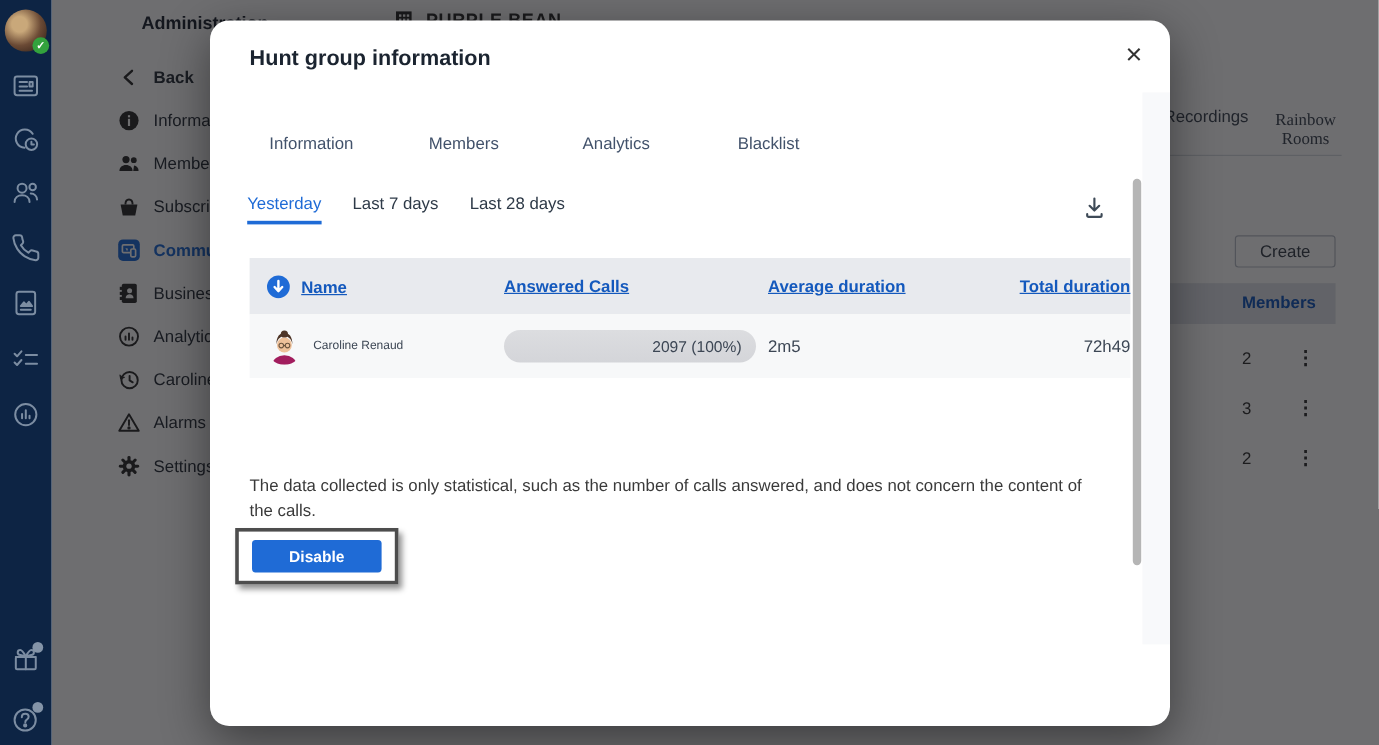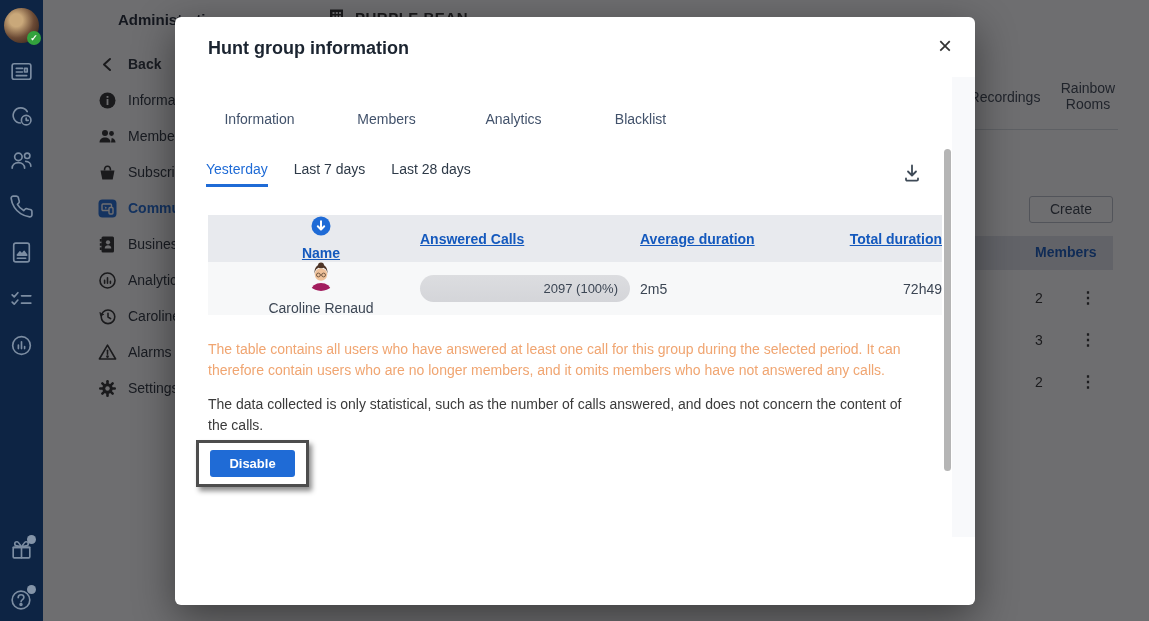--- a/index.html
+++ b/index.html
@@ -35,58 +35,58 @@
   #bg-thead { left:303px; top:236px; width:810px; height:34px; background:#e2e4ea; z-index:1; }
   #bg-thead .hd { position:absolute; left:732px; top:8px; font-size:14px; font-weight:bold; color:#1459bd; }
   .bg-row { position:absolute; left:303px; width:810px; height:42px; background:#fff; z-index:1; }
   .bg-row .val { position:absolute; left:732px; top:12px; font-size:14px; color:#333; }
   .bg-row .kebab { position:absolute; left:777px; top:10px; font-size:16px; font-weight:bold; color:#333; }
 
   
   #overlay { left:43px; top:0; width:1106px; height:621px; background:rgba(14,14,16,0.60); z-index:5; }
 
   
-  #modal { left:175px; top:17px; width:800px; height:588px; background:#fff; border-radius:6px;
+  #modal { left:175px; top:17px; width:800px; height:588px; background:#fff; border-radius:16px;
            box-shadow:0 12px 40px rgba(0,0,0,.45); z-index:10; }
   #modal-title { left:33px; top:21px; font-size:18px; font-weight:bold; color:#1b2430; }
   #modal-close { left:755px; top:14px; width:30px; height:30px; font-size:24px; color:#333; text-align:center; line-height:30px; cursor:pointer; }
   #m-strip { left:777px; top:60px; width:23px; height:460px; background:#f8f9fb; }
 
   #m-tabs { left:21px; top:78px; width:762px; height:49px; display:flex; }
   .m-tab { width:127px; height:49px; display:flex; align-items:center; justify-content:center; text-align:center;
            font-size:14px; color:#42526b; line-height:17px; padding:0 10px; cursor:pointer; }
   .m-tab.active { background:#1f6bd6; color:#fff; }
 
   #periods { left:31px; top:144px; display:flex; gap:26px; }
   .period { font-size:14px; color:#2e3a48; padding-bottom:7px; cursor:pointer; }
   .period.active { color:#1f6bd6; border-bottom:3px solid #1f6bd6; }
   #dl { left:726px; top:145px; width:22px; height:22px; }
   #dl svg { width:100%; height:100%; stroke:#3e4a57; fill:none; stroke-width:1.8; stroke-linecap:round; stroke-linejoin:round; }
 
   #m-table { left:33px; top:198px; width:734px; }
   #m-thead { height:47px; background:#e8eaee; display:flex; align-items:center; }
-  .col-name { width:212px; padding-left:14px; display:flex; align-items:center; gap:9px;flex-direction:column; }
+  .col-name { width:212px; padding-left:14px; display:flex; align-items:center; gap:9px; }
   .col-ans { width:220px; } .col-avg { width:151px; } .col-tot { width:151px;text-align:right; }
   .th { font-size:14px; font-weight:bold; color:#1459bd; text-decoration:underline; cursor:pointer; }
   #m-row { height:53px; background:#f7f8f9; display:flex; align-items:center; }
-  #m-row .name { font-size:14px; color:#3c4654; }
+  #m-row .name { font-size:10px; color:#3c4654; }
   #avatar { width:30px; height:30px; border-radius:50%; overflow:hidden; flex:0 0 30px; }
   #pill { width:210px; height:27px; background:linear-gradient(#dcdde0,#d4d5d9); border-radius:14px;
           display:flex; align-items:center; justify-content:flex-end; padding-right:12px; }
   #pill span { font-size:13px; color:#3c4654; }
   .cellval { font-size:14px; color:#3c4654; }
   .col-tot .cellval { padding-left:28px; display:inline-block; }
   #sort-ic { width:20px; height:20px; flex:0 0 20px; }
 
   #note-warn { left:33px; top:322px; width:708px; font-size:14px; line-height:21px; color:#f0a571; }
   #note-info { left:33px; top:377px; width:716px; font-size:14px; line-height:21px; color:#3a3a3a; }
 
   #annot { left:21px; top:423px; padding:7px 11px; border:3px solid #4d4d4d; background:#fff;
            box-shadow:3px 4px 5px rgba(0,0,0,.45); }
-  #disable-btn { width:85px; height:27px; background:#1f6bd6; border:none; border-radius:3px;
+  #disable-btn { width:108px; height:27px; background:#1f6bd6; border:none; border-radius:3px;
            color:#fff; font-size:13px; font-weight:bold; font-family:inherit; cursor:pointer; }
 
   #m-scroll { left:769px; top:132px; width:7px; height:322px; background:#b5b5b5; border-radius:4px; }
 
   #m-footer { left:0; bottom:0; width:800px; height:59px; background:#e8ebee; border-radius:0 0 6px 6px;
               display:flex; align-items:center; justify-content:flex-end; gap:8px; padding-right:19px; }
   #cancel-btn { width:85px; height:28px; background:#fff; border:1px solid #c9ced6; border-radius:3px;
               font-size:14px; color:#3c4654; font-family:inherit; cursor:pointer; }
   #apply-btn { width:88px; height:28px; background:#b7c9e9; border:none; border-radius:3px;
               font-size:14px; font-weight:bold; color:#e9eff9; font-family:inherit; }
@@ -194,21 +194,21 @@
       <rect x="11" y="4" width="2" height="2"></rect>
       <rect x="4.5" y="7.5" width="2" height="2"></rect>
       <rect x="7.8" y="7.5" width="2" height="2"></rect>
       <rect x="11" y="7.5" width="2" height="2"></rect>
       <rect x="7" y="11.5" width="3" height="5"></rect>
     </g>
   </svg>
 <div class="abs" id="company">PURPLE BEAN</div>
 
 <div class="abs bg-tab" style="left:968px; top:89px; width:74px;">Recordings</div>
-<div class="abs bg-tab" style="left:1052px; top:80px; width:72px;">Rainbow Rooms</div>
+<div class="abs bg-tab" style="left:1052px; top:93px; width:72px;font-family:Liberation Serif, serif;">Rainbow Rooms</div>
 <div class="abs" id="bg-tabline"></div>
 <div class="abs" id="create-btn">Create</div>
 
 <div class="abs" id="bg-thead">
   <div class="hd">Members</div>
 </div>
 <div class="bg-row" style="top:278px">
   <div class="val">2</div>
   <div class="kebab">⋮</div>
 </div>
@@ -348,21 +348,20 @@
       <div class="col-ans">
         <div id="pill">
           <span>2097 (100%)</span>
         </div>
       </div>
       <div class="col-avg"><span class="cellval">2m5</span></div>
       <div class="col-tot"><span class="cellval">72h49</span></div>
     </div>
   </div>
 
-  <div class="abs" id="note-warn">The table contains all users who have answered at least one call for this group during the selected period. It can therefore contain users who are no longer members, and it omits members who have not answered any calls.</div>
   <div class="abs" id="note-info">The data collected is only statistical, such as the number of calls answered, and does not concern the content of the calls.</div>
 
   <div class="abs" id="annot">
     <button id="disable-btn">Disable</button>
   </div>
 
   <div class="abs" id="m-scroll"></div>
 
 </div>
 

